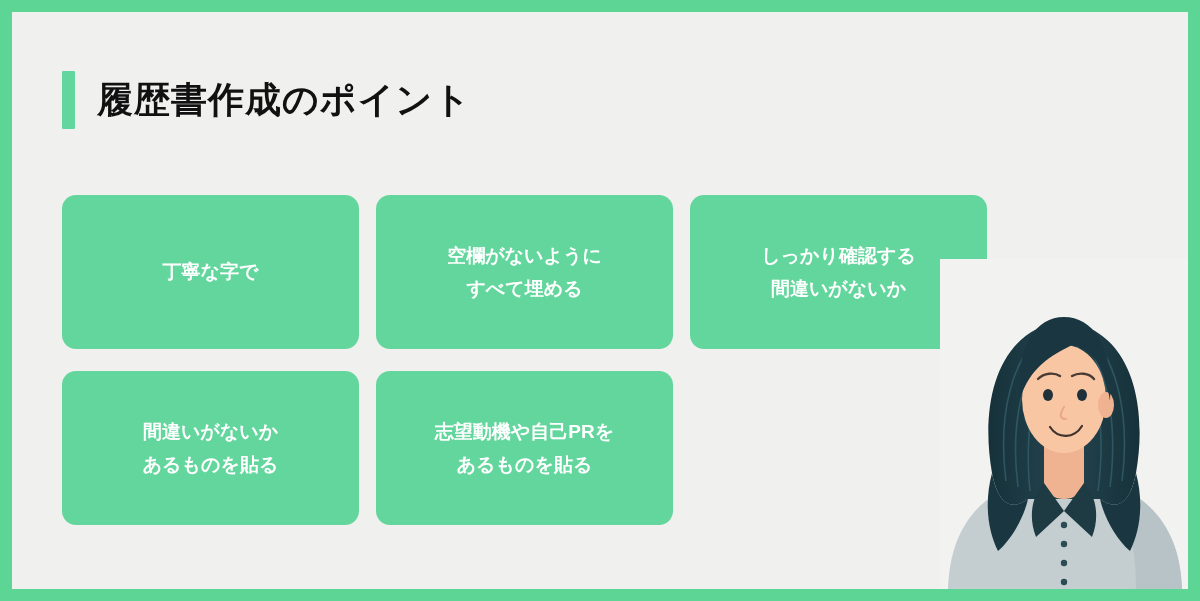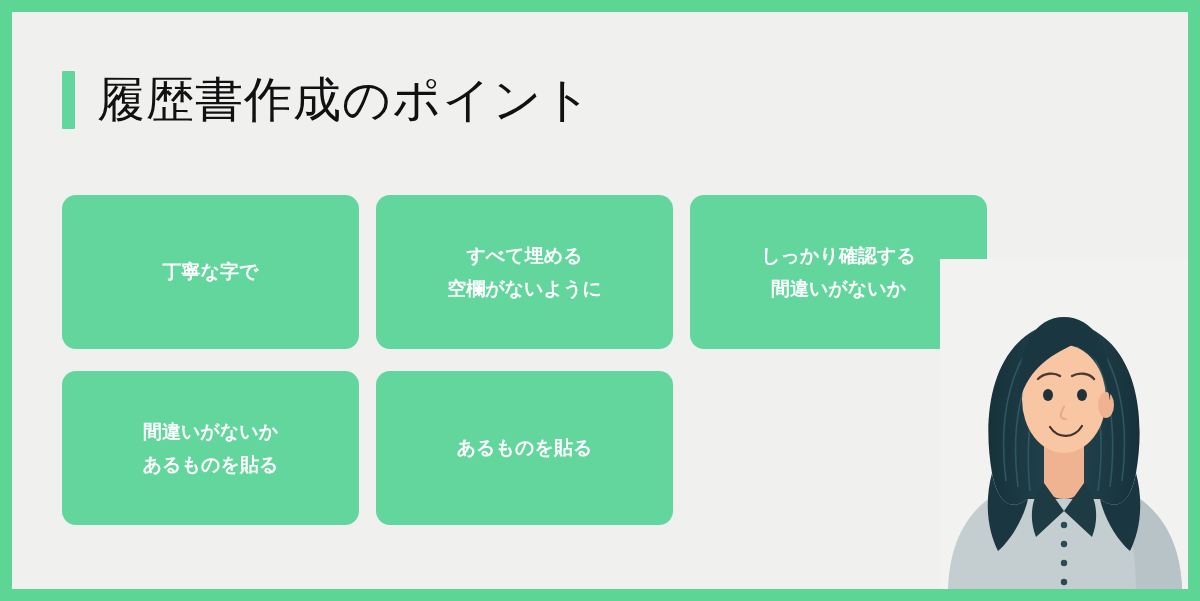--- a/index.html
+++ b/index.html
@@ -40,22 +40,22 @@
   }
   .title-accent {
     width: 13px;
     height: 58px;
     background: #63d69d;
     border-radius: 1px;
     flex: none;
   }
   .page-title {
     margin-left: 22px;
-    font-size: 48px;
-    font-weight: normal;
+    font-size: 36px;
+    font-weight: bold;
     color: #111111;
     letter-spacing: 1px;
     line-height: 1;
     white-space: nowrap;
   }
 
   
   .cards-area {
     position: absolute;
     left: 50px;
@@ -115,35 +115,36 @@
       <div class="page-title">履歴書作成のポイント</div>
     </div>
 
     <div class="cards-area">
 
       <div class="card-row">
         <div class="point-card">
           <div class="card-line">丁寧な字で</div>
         </div>
         <div class="point-card">
+          <div class="card-line">空欄がないように</div>
           <div class="card-line">すべて埋める</div>
-          <div class="card-line">空欄がないように</div>
         </div>
         <div class="point-card">
           <div class="card-line">しっかり確認する</div>
           <div class="card-line">間違いがないか</div>
         </div>
       </div>
 
       <div class="card-row">
         <div class="point-card">
           <div class="card-line">間違いがないか</div>
           <div class="card-line">あるものを貼る</div>
         </div>
         <div class="point-card">
+          <div class="card-line">志望動機や自己PRを</div>
           <div class="card-line">あるものを貼る</div>
         </div>
       </div>
 
     </div>
 
     <div class="illustration">
       <svg viewBox="0 0 248 330" xmlns="http://www.w3.org/2000/svg">
         <defs>
           <clipPath id="panelClip">

